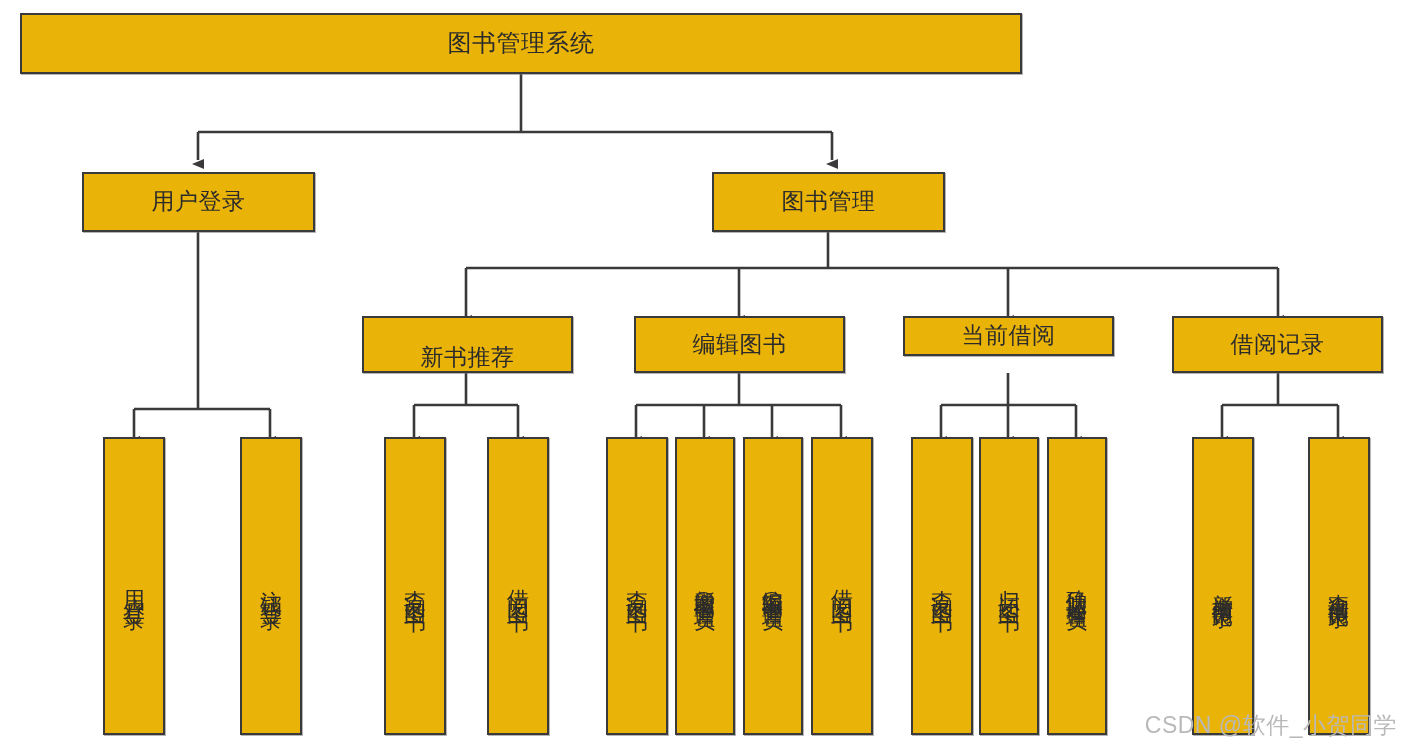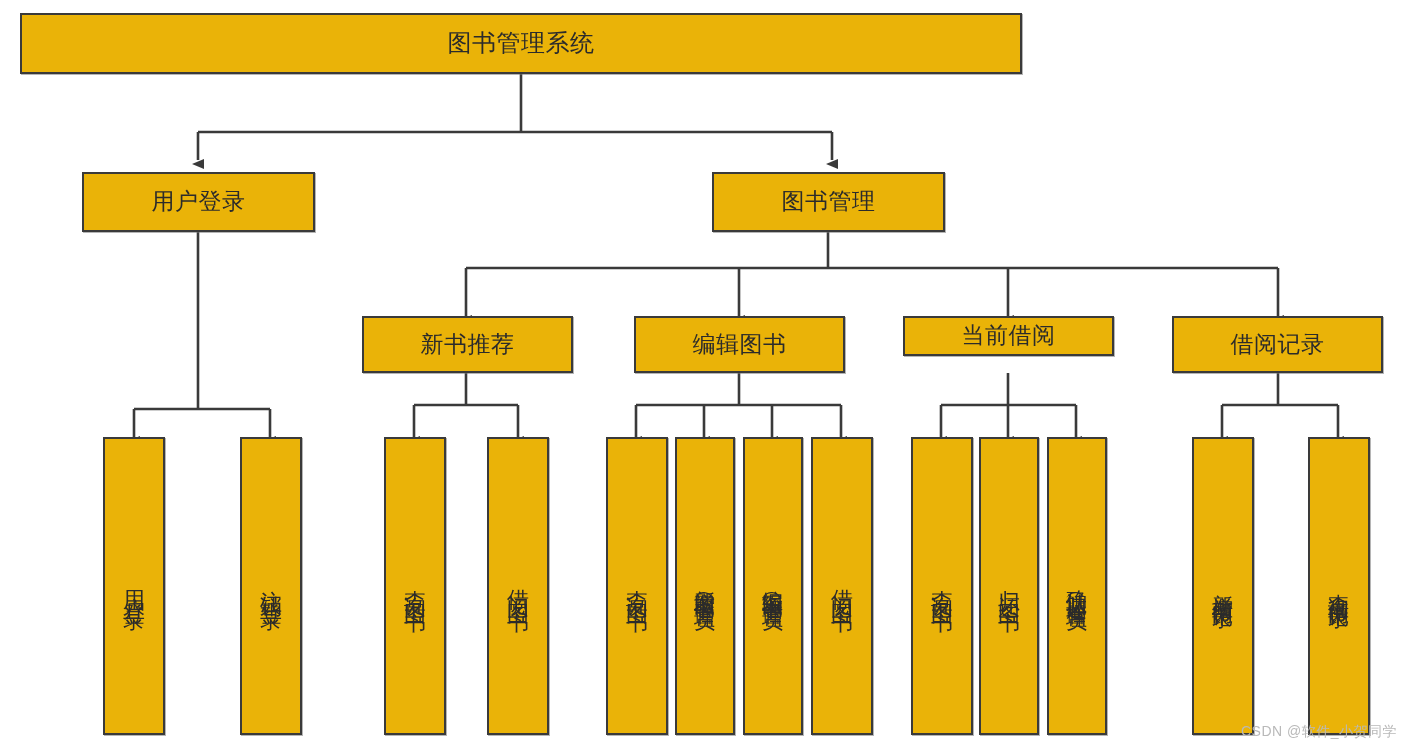--- a/index.html
+++ b/index.html
@@ -64,21 +64,21 @@
     max-height: 100%;
   }
   .node.vert.tight .lbl {
     letter-spacing: 3px;
     font-size: 21px;
   }
   .watermark {
     position: absolute;
     right: 8px;
     bottom: 6px;
-    font-size: 14px;
+    font-size: 23px;
     color: #b9b9b9;
     letter-spacing: 0.5px;
     white-space: nowrap;
     user-select: none;
   }
 </style>
 </head>
 <body>
 
 <div id="canvas">
@@ -139,21 +139,21 @@
     <span class="lbl">图书管理系统</span>
   </div>
 
   <div class="node horiz" style="left:82px; top:172px; width:233px; height:60px;">
     <span class="lbl">用户登录</span>
   </div>
   <div class="node horiz" style="left:712px; top:172px; width:233px; height:60px;">
     <span class="lbl">图书管理</span>
   </div>
 
-  <div class="node horiz" style="left:362px; top:316px; width:211px; height:57px;">
+  <div class="node horiz" style="left:362px; top:316px; width:211px; height:57px;align-items:flex-end;">
     <span class="lbl">新书推荐</span>
   </div>
   <div class="node horiz" style="left:634px; top:316px; width:211px; height:57px;">
     <span class="lbl">编辑图书</span>
   </div>
   <div class="node horiz" style="left:903px; top:316px; width:211px; height:40px;">
     <span class="lbl">当前借阅</span>
   </div>
   <div class="node horiz" style="left:1172px; top:316px; width:211px; height:57px;">
     <span class="lbl">借阅记录</span>

